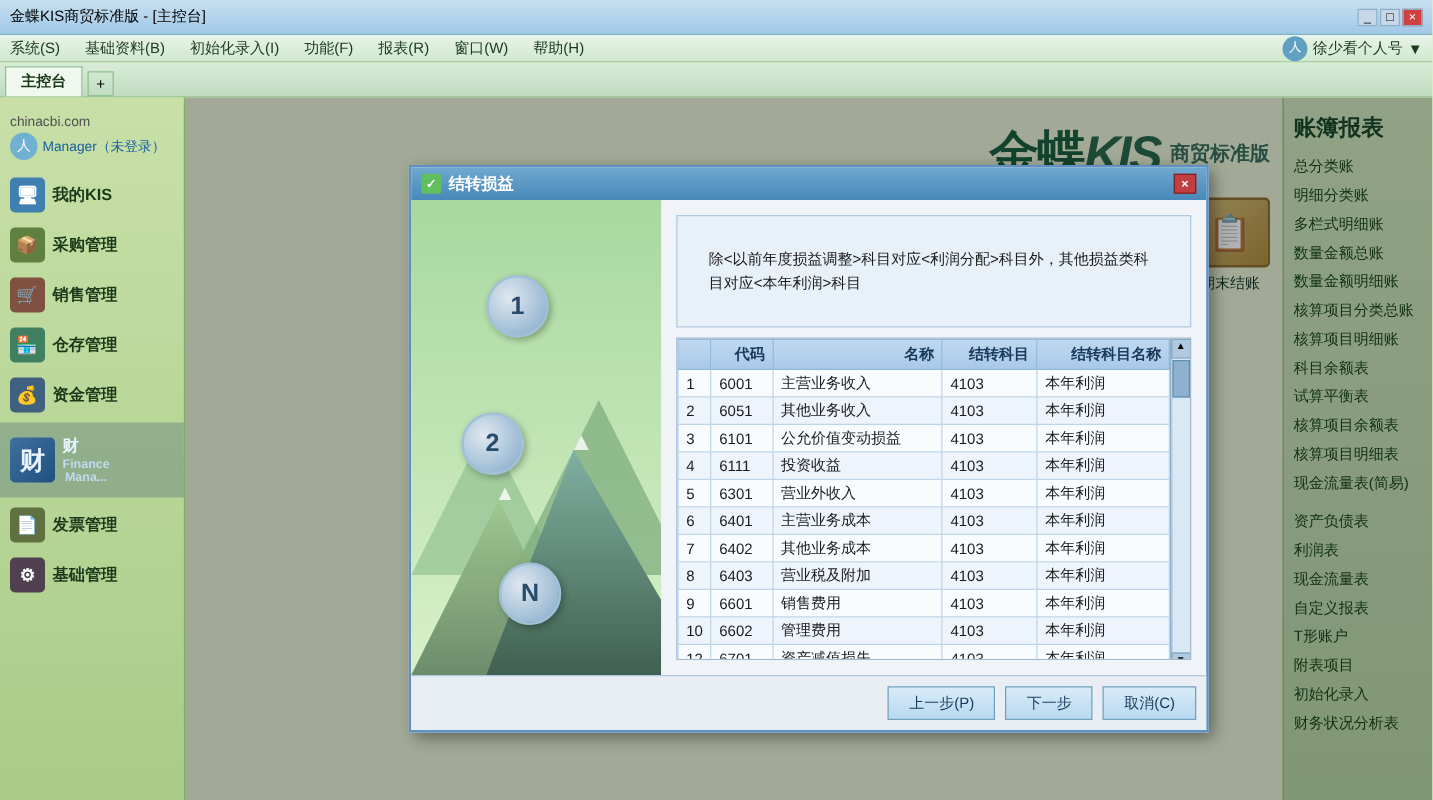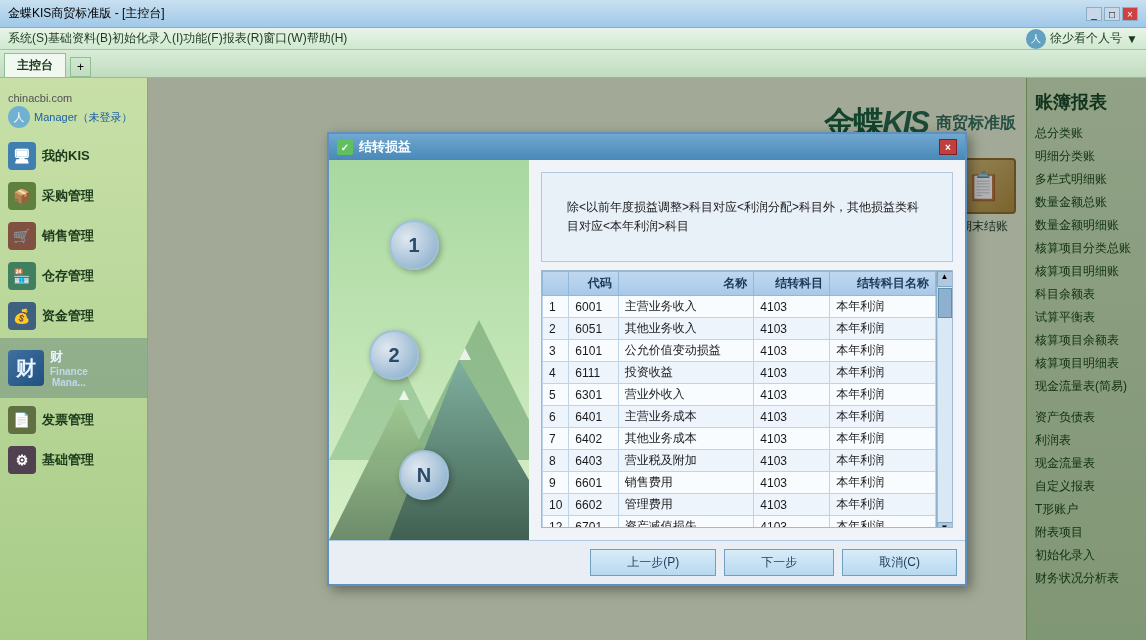--- a/index.html
+++ b/index.html
@@ -21,20 +21,21 @@
     }
 
     
     #menu-bar {
       background: linear-gradient(to bottom, #e8f4e8, #d0e8d0);
       height: 22px;
       display: flex;
       align-items: center;
       padding: 0 8px;
       border-bottom: 1px solid #a0c8a0;
+      gap: 20px;
       justify-content: flex-end;
     }
     #menu-bar span { font-size: 12px; color: #1a3a1a; cursor: pointer; }
 
     
     #tab-bar {
       background: linear-gradient(to bottom, #d8ecd8, #c0dcc0);
       height: 28px;
       display: flex;
       align-items: flex-end;
@@ -295,21 +296,21 @@
     
     #dialog-footer {
       background: #e8eef4;
       border-top: 1px solid #b0c8e0;
       padding: 8px;
       display: flex;
       justify-content: flex-end;
       gap: 8px;
     }
     .dialog-btn {
-      padding: 4px 36px;
+      padding: 4px 16px;
       border: 1px solid #70a0c0;
       background: linear-gradient(to bottom, #d8ecf8, #b8d8f0);
       color: #1a3a5a;
       font-size: 12px;
       cursor: pointer;
       font-family: 'SimSun', '宋体', sans-serif;
     }
 
     
     #mountain-svg {
@@ -402,21 +403,21 @@
     </div>
     <div class="sidebar-section">
       <div class="sidebar-icon base">⚙</div>
       <span>基础管理</span>
     </div>
   </div>
 
   <div id="right-panel">
 
     <div id="brand-area" style="position:absolute;top:10px;left:160px;right:130px;height:70px;display:flex;align-items:center;justify-content:flex-end;">
-      <div style="font-size:31px;font-weight:bold;color:#1a6040;letter-spacing:-2px;">
+      <div style="font-size:40px;font-weight:bold;color:#1a6040;letter-spacing:-2px;">
         <span style="color:#1a6040;">金</span><span style="color:#1a6040;">蝶</span><span style="color:#2a6a50;font-style:italic;font-family:'Arial Black',sans-serif;">KIS</span>
       </div>
       <div style="font-size:16px;color:#3a7060;margin-left:8px;font-weight:bold;">商贸标准版</div>
     </div>
 
     <div id="period-end" style="position:absolute;right:130px;top:80px;text-align:center;">
       <div style="width:64px;height:56px;background:linear-gradient(135deg,#d8c080,#b09040);border:2px solid #907030;display:flex;align-items:center;justify-content:center;font-size:28px;margin:0 auto;border-radius:4px;">📋</div>
       <div style="font-size:12px;color:#1a3a2a;margin-top:4px;">期末结账</div>
     </div>
 

